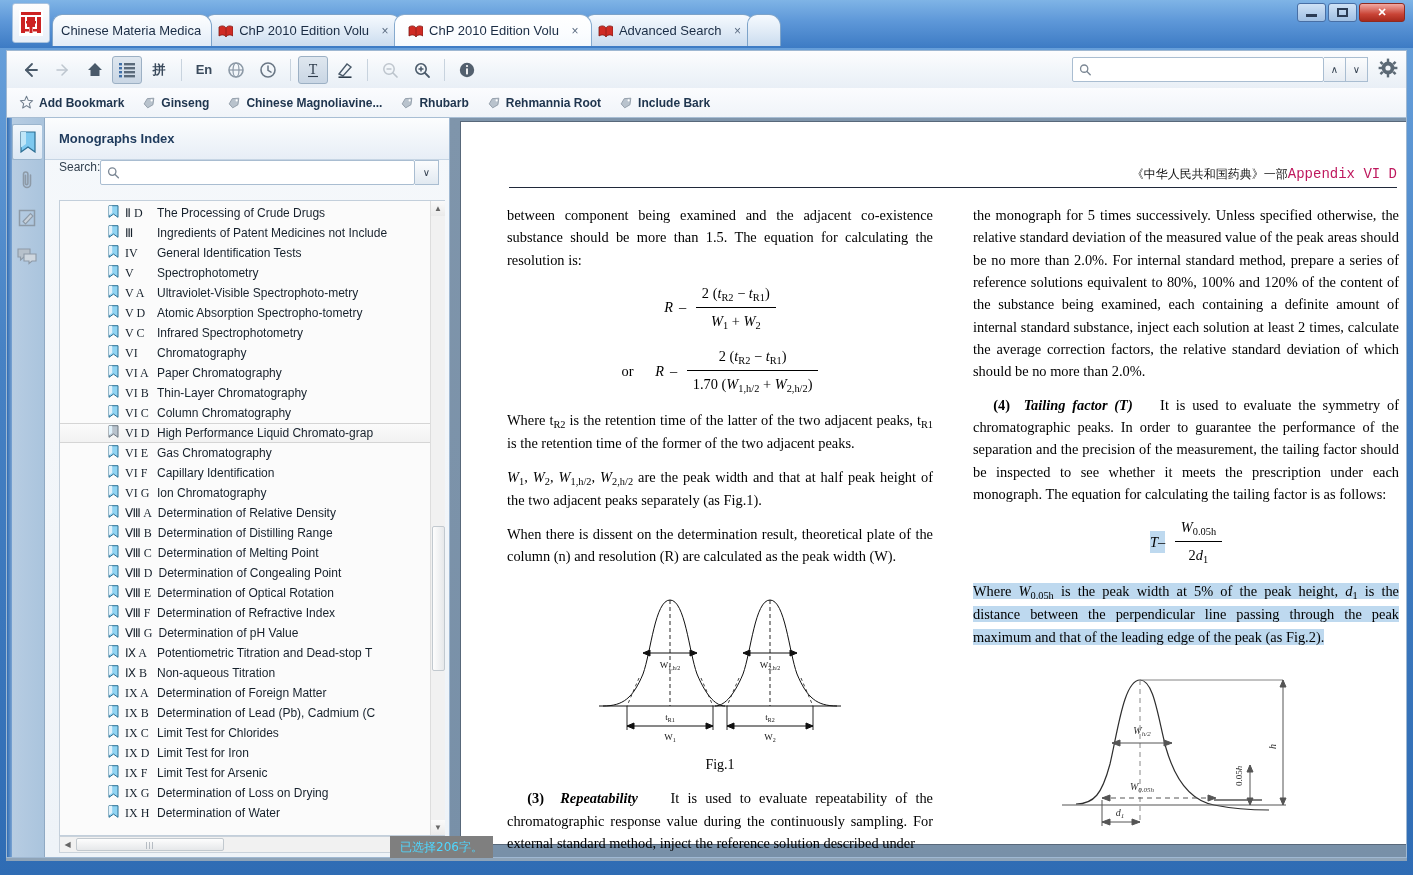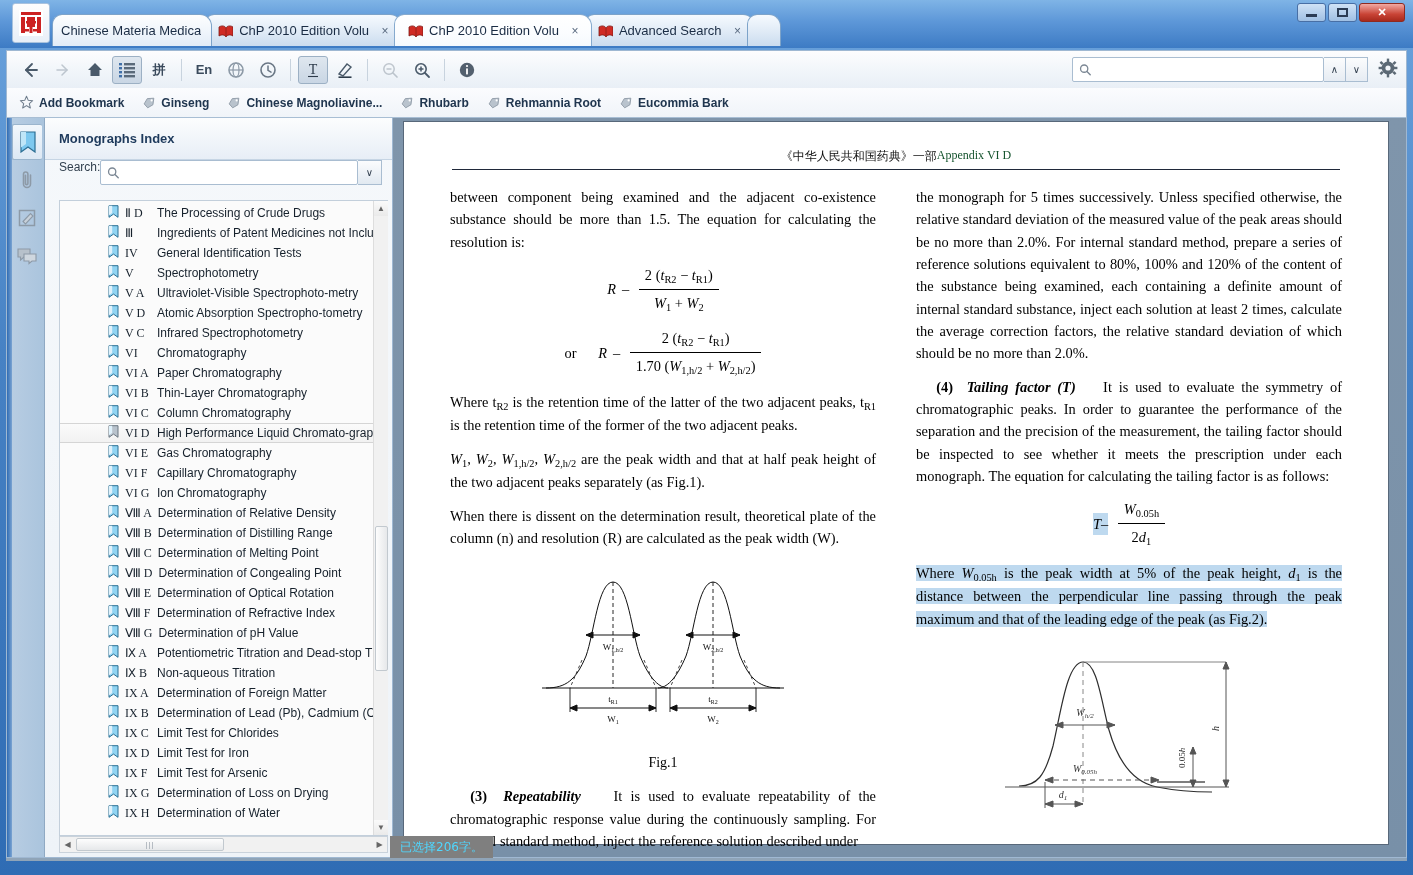--- a/index.html
+++ b/index.html
@@ -176,21 +176,21 @@
     display:flex; align-items:center; justify-content:center; cursor:pointer;
     border-radius:2px;
   }
   .railbtn.active {
     background: linear-gradient(180deg,#f2f7fc,#dce8f4);
     border:1px solid #9bb5cd; border-right:none;
   }
 
   
   #sidebar {
-    width: 348px; background: linear-gradient(180deg,#f5f8fb,#eef3f8);
+    width: 405px; background: linear-gradient(180deg,#f5f8fb,#eef3f8);
     border-right: 1px solid #9fb8d2;
     display:flex; flex-direction: column;
   }
   #sb-title {
     height: 42px; display:flex; align-items:center; padding-left: 14px;
     font-size: 13px; font-weight: bold; color:#1e3a5c;
     background: linear-gradient(180deg,#fcfdfe,#e7eef6);
     border-bottom: 1px solid #c6d5e4;
   }
   #sb-search {
@@ -271,46 +271,46 @@
   #docpane {
     flex:1; background: linear-gradient(180deg,#7f95ab,#7890a8);
     position:relative; overflow:hidden;
   }
   #page {
     position:absolute; left:11px; top:4px; width:984px; height:722px;
     background:#fff;
     box-shadow: 0 0 0 1px #58687a;
   }
   #pg-head {
-    display:flex; justify-content:center;
-    margin: 26px 48px 0 48px;
+    display:flex; justify-content:flex-end;
+    margin: 44px 48px 0 48px;
     padding-bottom: 4px;
     border-bottom: 1px solid #20293a;
     font-size: 12.5px;
   }
   #pg-head .zh { font-family:"DejaVu Sans", sans-serif; font-size:12px; color:#111; }
-  #pg-head .en { font-family:Liberation Serif, serif; font-size:12px; color:#14532d; }
+  #pg-head .en { font-family:Liberation Mono, monospace; font-size:14px; color:#be185d; }
 
   #cols { display:flex; margin: 16px 46px 0 46px; gap: 40px; }
   .col { width: 434px; font-family:"Liberation Serif", serif;
          font-size: 14.4px; color:#000; line-height: 1.55; }
   .col p { margin: 0 0 11px 0; text-align: justify; }
   .col p.ind { text-indent: 1.4em; }
   i, em { font-style: italic; }
   sub { font-size: .72em; vertical-align: -0.25em; }
   .hl { background: #bed9ef; }
 
   
   .formula { text-align:center; margin: 8px 0 12px 0; font-family:"Liberation Serif", serif;}
   .frac { display:inline-block; vertical-align: middle; text-align:center; }
   .frac .num { display:block; padding: 0 6px 1px 6px; border-bottom: 1px solid #000; }
   .frac .den { display:block; padding: 2px 6px 0 6px; }
   .lhs { display:inline-block; vertical-align: middle; margin-right: 6px; }
 
-  .figcap { text-align:center; font-family:"Liberation Serif",serif; font-size:14px; margin: 20px 0 12px 0;}
+  .figcap { text-align:center; font-family:"Liberation Serif",serif; font-size:14px; margin: 4px 0 12px 0;}
 
   
   #statusbar {
     position:absolute; left:6px; top:836px; width:1401px; height:22px;
     background: transparent;
   }
   #status-chip {
     position:absolute; left:384px; top:0; height:22px; min-width:100px;
     background:#7f7f7f; color:#4fd7ff;
     display:flex; align-items:center; padding: 0 10px;
@@ -571,21 +571,21 @@
           <path d="M13.5 2.5 L6 3 L2.5 9 L6.5 13.5 L12.5 10 Z" fill="#b9c3cd" stroke="#8b97a4" stroke-width="1"></path>
           <circle cx="11" cy="5" r="1.2" fill="#fff"></circle>
         </svg>
       <span>Rehmannia Root</span>
     </div>
     <div class="bm">
       <svg width="14" height="14" viewBox="0 0 16 16">
           <path d="M13.5 2.5 L6 3 L2.5 9 L6.5 13.5 L12.5 10 Z" fill="#b9c3cd" stroke="#8b97a4" stroke-width="1"></path>
           <circle cx="11" cy="5" r="1.2" fill="#fff"></circle>
         </svg>
-      <span>Eucommia Bark</span>
+      <span>Include Bark</span>
     </div>
   </div>
 
   <div id="main">
 
     <div id="rail">
       <div class="railbtn active">
         <svg width="20" height="22" viewBox="0 0 20 22">
           <path d="M3 1 h14 v20 l-7-5 -7 5 z" fill="#7cc8ef" stroke="#2b6e93" stroke-width="1.2"></path>
           <path d="M3 1 h5 v12 l-5 3.5 z" fill="#bfe6f8"></path>
@@ -730,21 +730,21 @@
                 </svg></span>
               <span class="rn">VI E</span>
               <span>Gas Chromatography</span>
             </div>
             <div class="trow">
               <span class="bmk"><svg width="11" height="13" viewBox="0 0 11 13">
                   <path d="M1 .7 h9 v11.6 l-4.5 -3.2 -4.5 3.2 z" fill="#8fd3f2" stroke="#2b6e93" stroke-width="1"></path>
                   <path d="M1 .7 h3.2 v7.4 l-3.2 2.1 z" fill="#dff1fb"></path>
                 </svg></span>
               <span class="rn">VI F</span>
-              <span>Capillary Chromatography</span>
+              <span>Capillary Identification</span>
             </div>
             <div class="trow">
               <span class="bmk"><svg width="11" height="13" viewBox="0 0 11 13">
                   <path d="M1 .7 h9 v11.6 l-4.5 -3.2 -4.5 3.2 z" fill="#8fd3f2" stroke="#2b6e93" stroke-width="1"></path>
                   <path d="M1 .7 h3.2 v7.4 l-3.2 2.1 z" fill="#dff1fb"></path>
                 </svg></span>
               <span class="rn">VI G</span>
               <span>Ion Chromatography</span>
             </div>
             <div class="trow">

